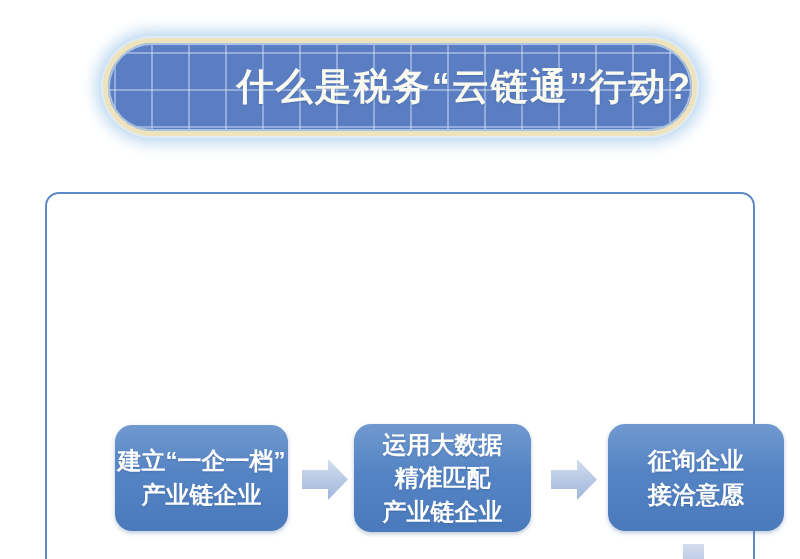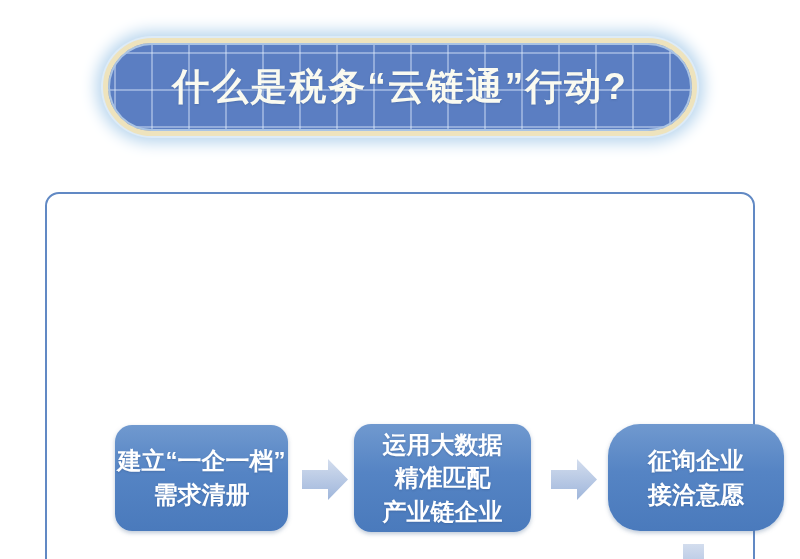--- a/index.html
+++ b/index.html
@@ -24,21 +24,21 @@
       linear-gradient(rgba(224,236,252,0.42) 2px, transparent 2px),
       linear-gradient(90deg, rgba(224,236,252,0.42) 2px, transparent 2px);
     background-size: 37px 37px;
     background-position: 6px 9px;
     box-shadow:
       0 0 0 2px #ddebf7,
       0 0 15px 7px #b9d6ee,
       inset 0 0 0 2px #a9c3e4;
     display: flex;
     align-items: center;
-    justify-content: center;
+    justify-content: flex-end;
   }
   .title-text {
     color: #fafaf0;
     font-size: 37px;
     font-weight: bold;
     letter-spacing: 2px;
     white-space: nowrap;
     text-shadow: 0 1px 2px rgba(60,90,140,0.35);
   }
 
@@ -98,38 +98,38 @@
   </svg>
 
   <div class="title-banner">
     <div class="title-text">什么是税务“云链通”行动?</div>
   </div>
 
   <div class="flow-container">
 
     <div class="flow-box b1" style="position: absolute;">
       <div class="flow-box-label">建立“一企一档”
-需求清册</div>
+产业链企业</div>
     </div>
 
     <svg class="flow-arrow a1" style="position: absolute;" width="47" height="45" viewBox="0 0 47 45">
       <polygon points="0,13 26,13 26,2 46,22.5 26,43 26,32 0,32" fill="url(#arrowGrad)"></polygon>
     </svg>
 
     <div class="flow-box b2" style="position: absolute;">
       <div class="flow-box-label">运用大数据
 精准匹配
 产业链企业</div>
     </div>
 
     <svg class="flow-arrow a2" style="position: absolute;" width="47" height="45" viewBox="0 0 47 45">
       <polygon points="0,13 26,13 26,2 46,22.5 26,43 26,32 0,32" fill="url(#arrowGrad)"></polygon>
     </svg>
 
-    <div class="flow-box b3" style="position: absolute; border-radius: 32px;">
+    <div class="flow-box b3" style="position: absolute;">
       <div class="flow-box-label">征询企业
 接洽意愿</div>
     </div>
 
     <svg class="flow-arrow a3" style="position: absolute;" width="48" height="42" viewBox="0 0 48 42">
       <polygon points="13,0 34,0 34,19 47,19 23.5,41 1,19 13,19" fill="url(#arrowGrad)"></polygon>
     </svg>
 
   </div>
 </div>

